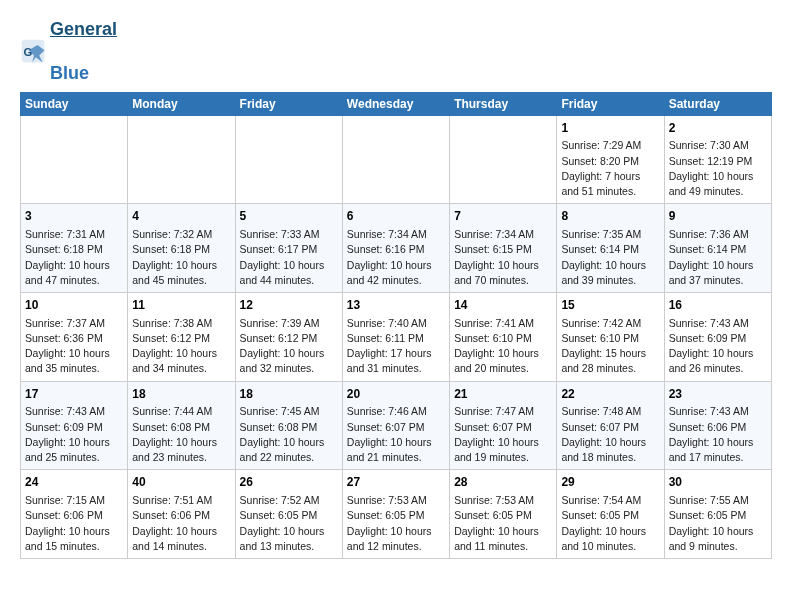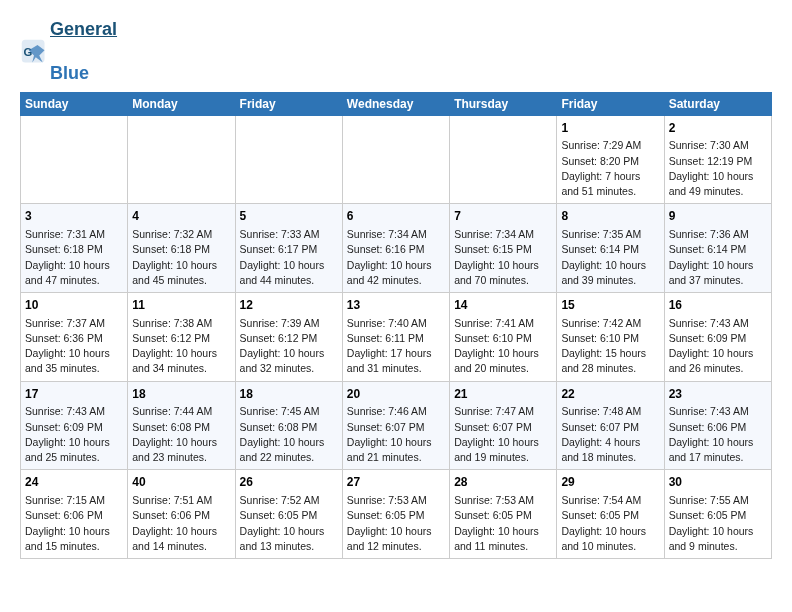--- a/index.html
+++ b/index.html
@@ -258,21 +258,21 @@
           <td>
             <span class="day-num">21</span>
             <div class="cell-text">Sunrise: 7:47 AM</div>
             <div class="cell-text">Sunset: 6:07 PM</div>
             <div class="cell-text">Daylight: 10 hours and 19 minutes.</div>
           </td>
           <td>
             <span class="day-num">22</span>
             <div class="cell-text">Sunrise: 7:48 AM</div>
             <div class="cell-text">Sunset: 6:07 PM</div>
-            <div class="cell-text">Daylight: 4 hours and 18 minutes.</div>
+            <div class="cell-text">Daylight: 10 hours and 18 minutes.</div>
           </td>
           <td>
             <span class="day-num">23</span>
             <div class="cell-text">Sunrise: 7:43 AM</div>
             <div class="cell-text">Sunset: 6:06 PM</div>
             <div class="cell-text">Daylight: 10 hours and 17 minutes.</div>
           </td>
         </tr>
         <tr>
           <td>

